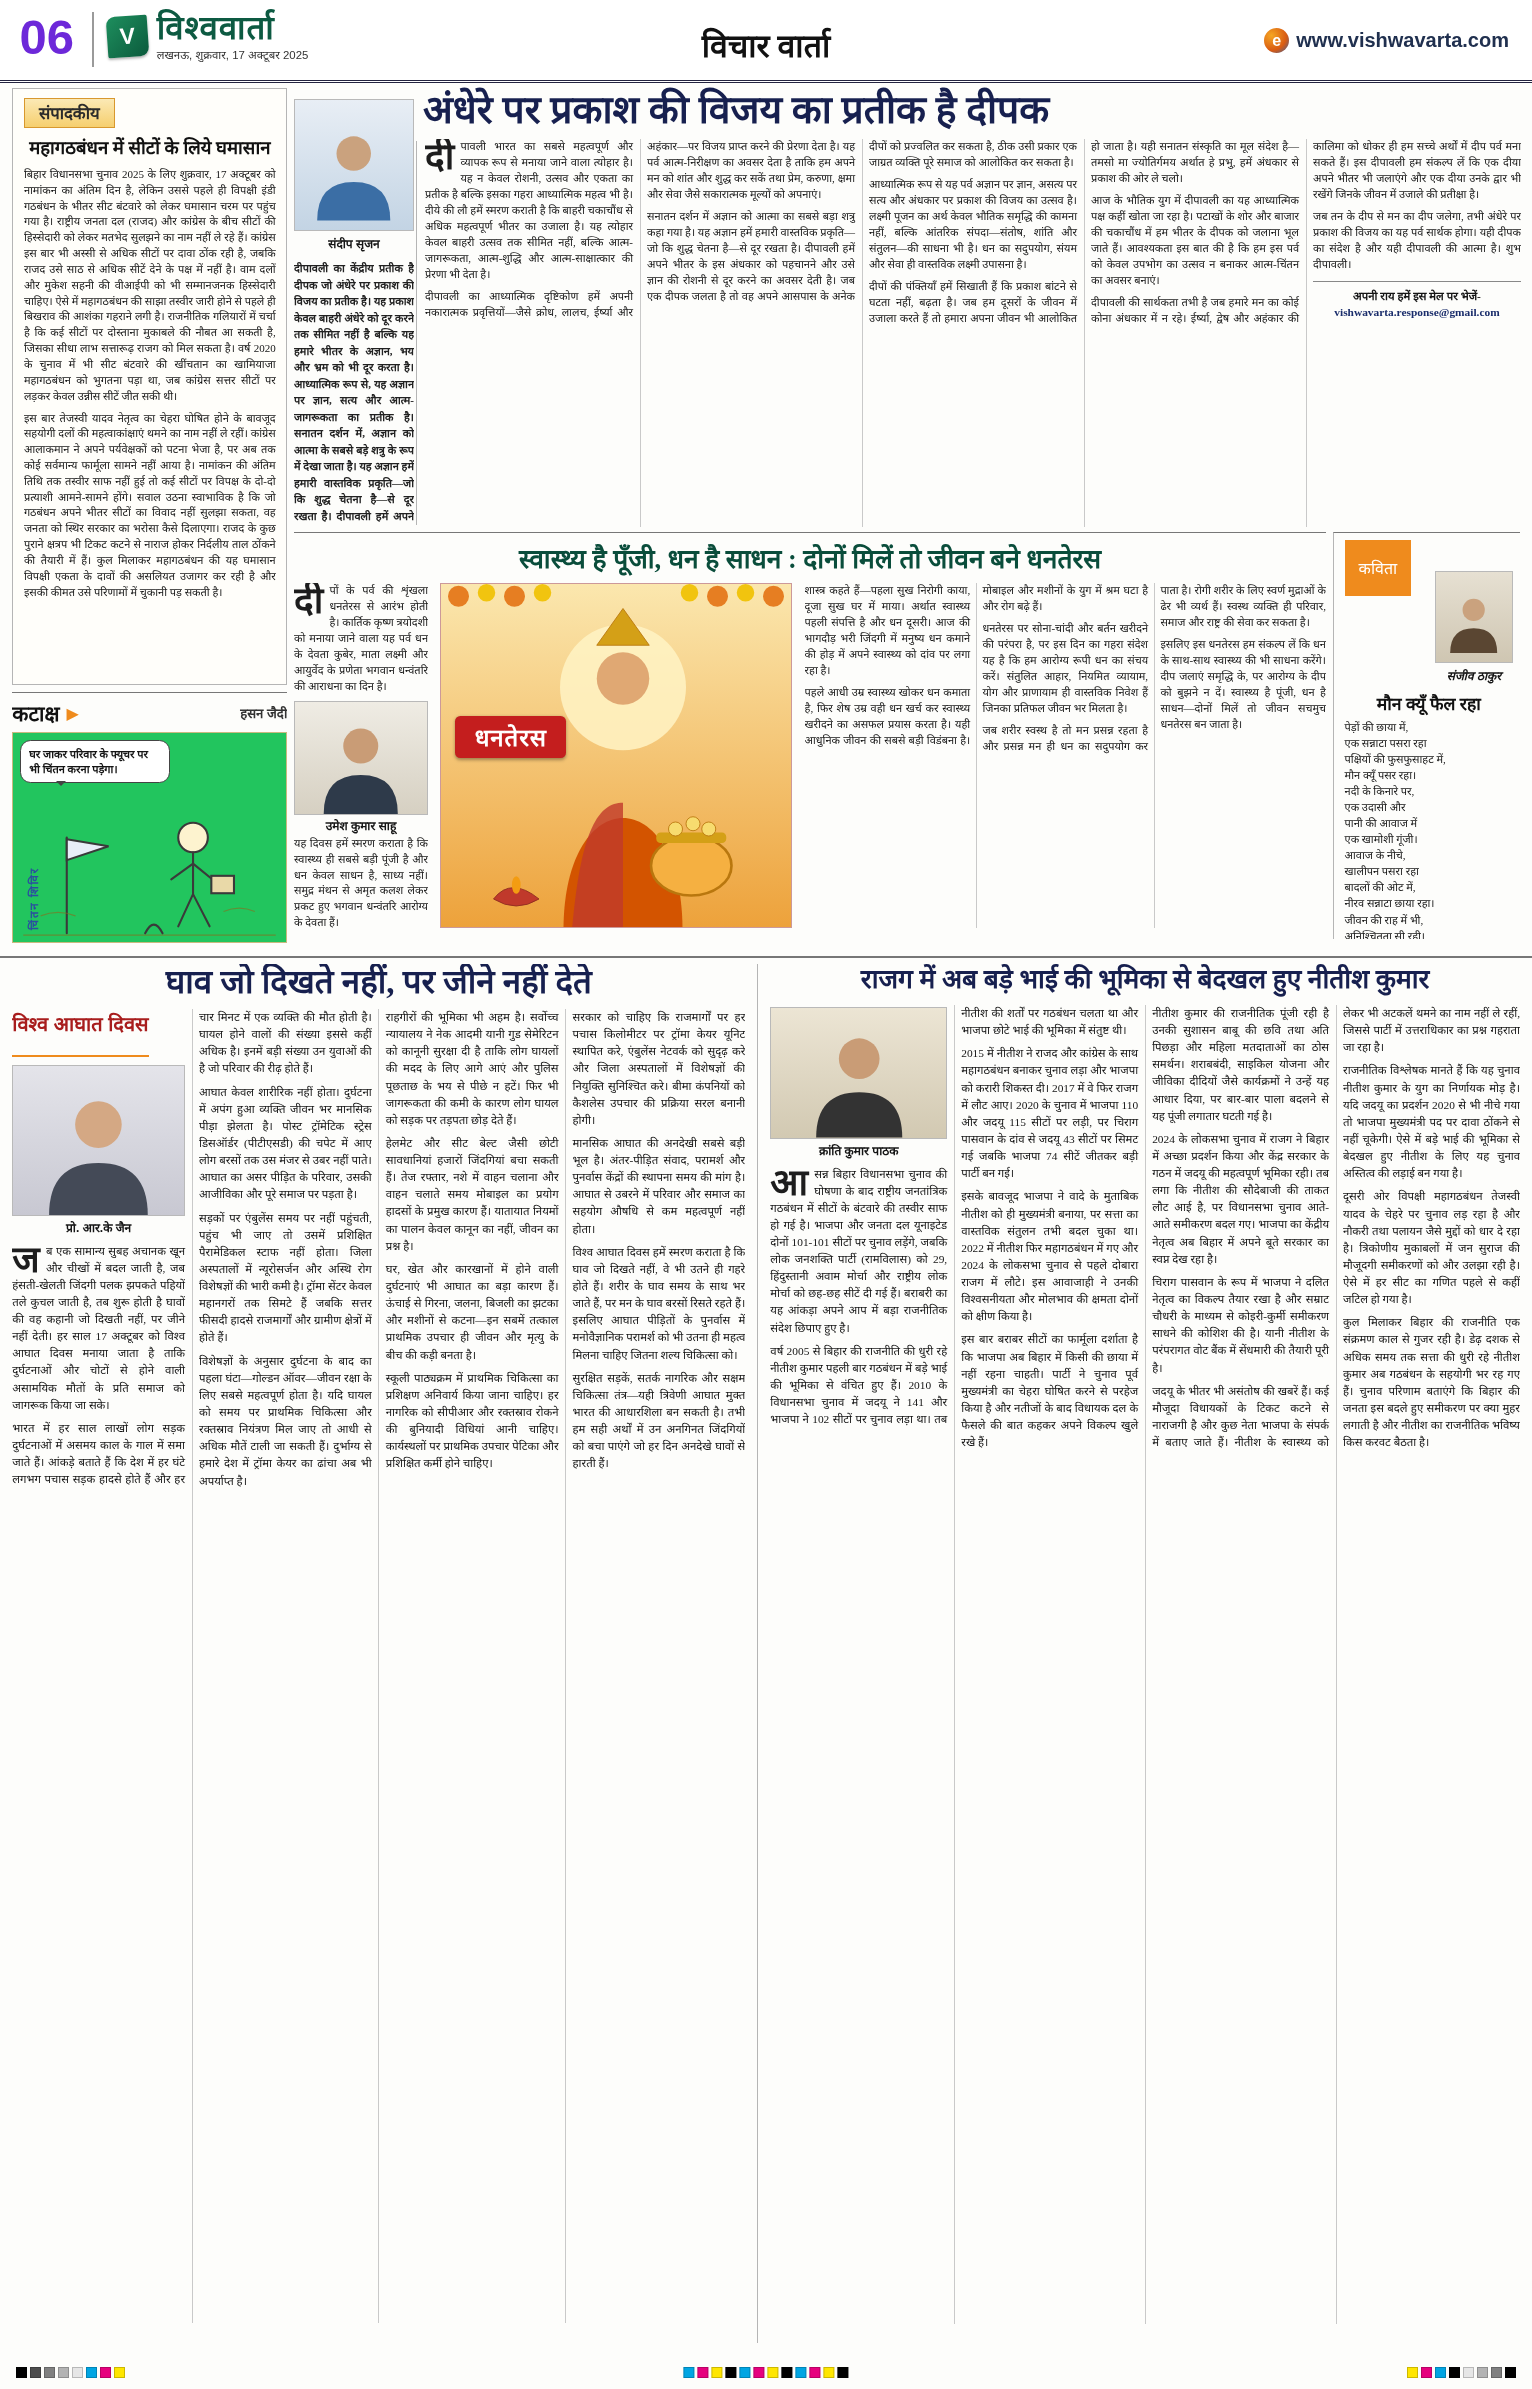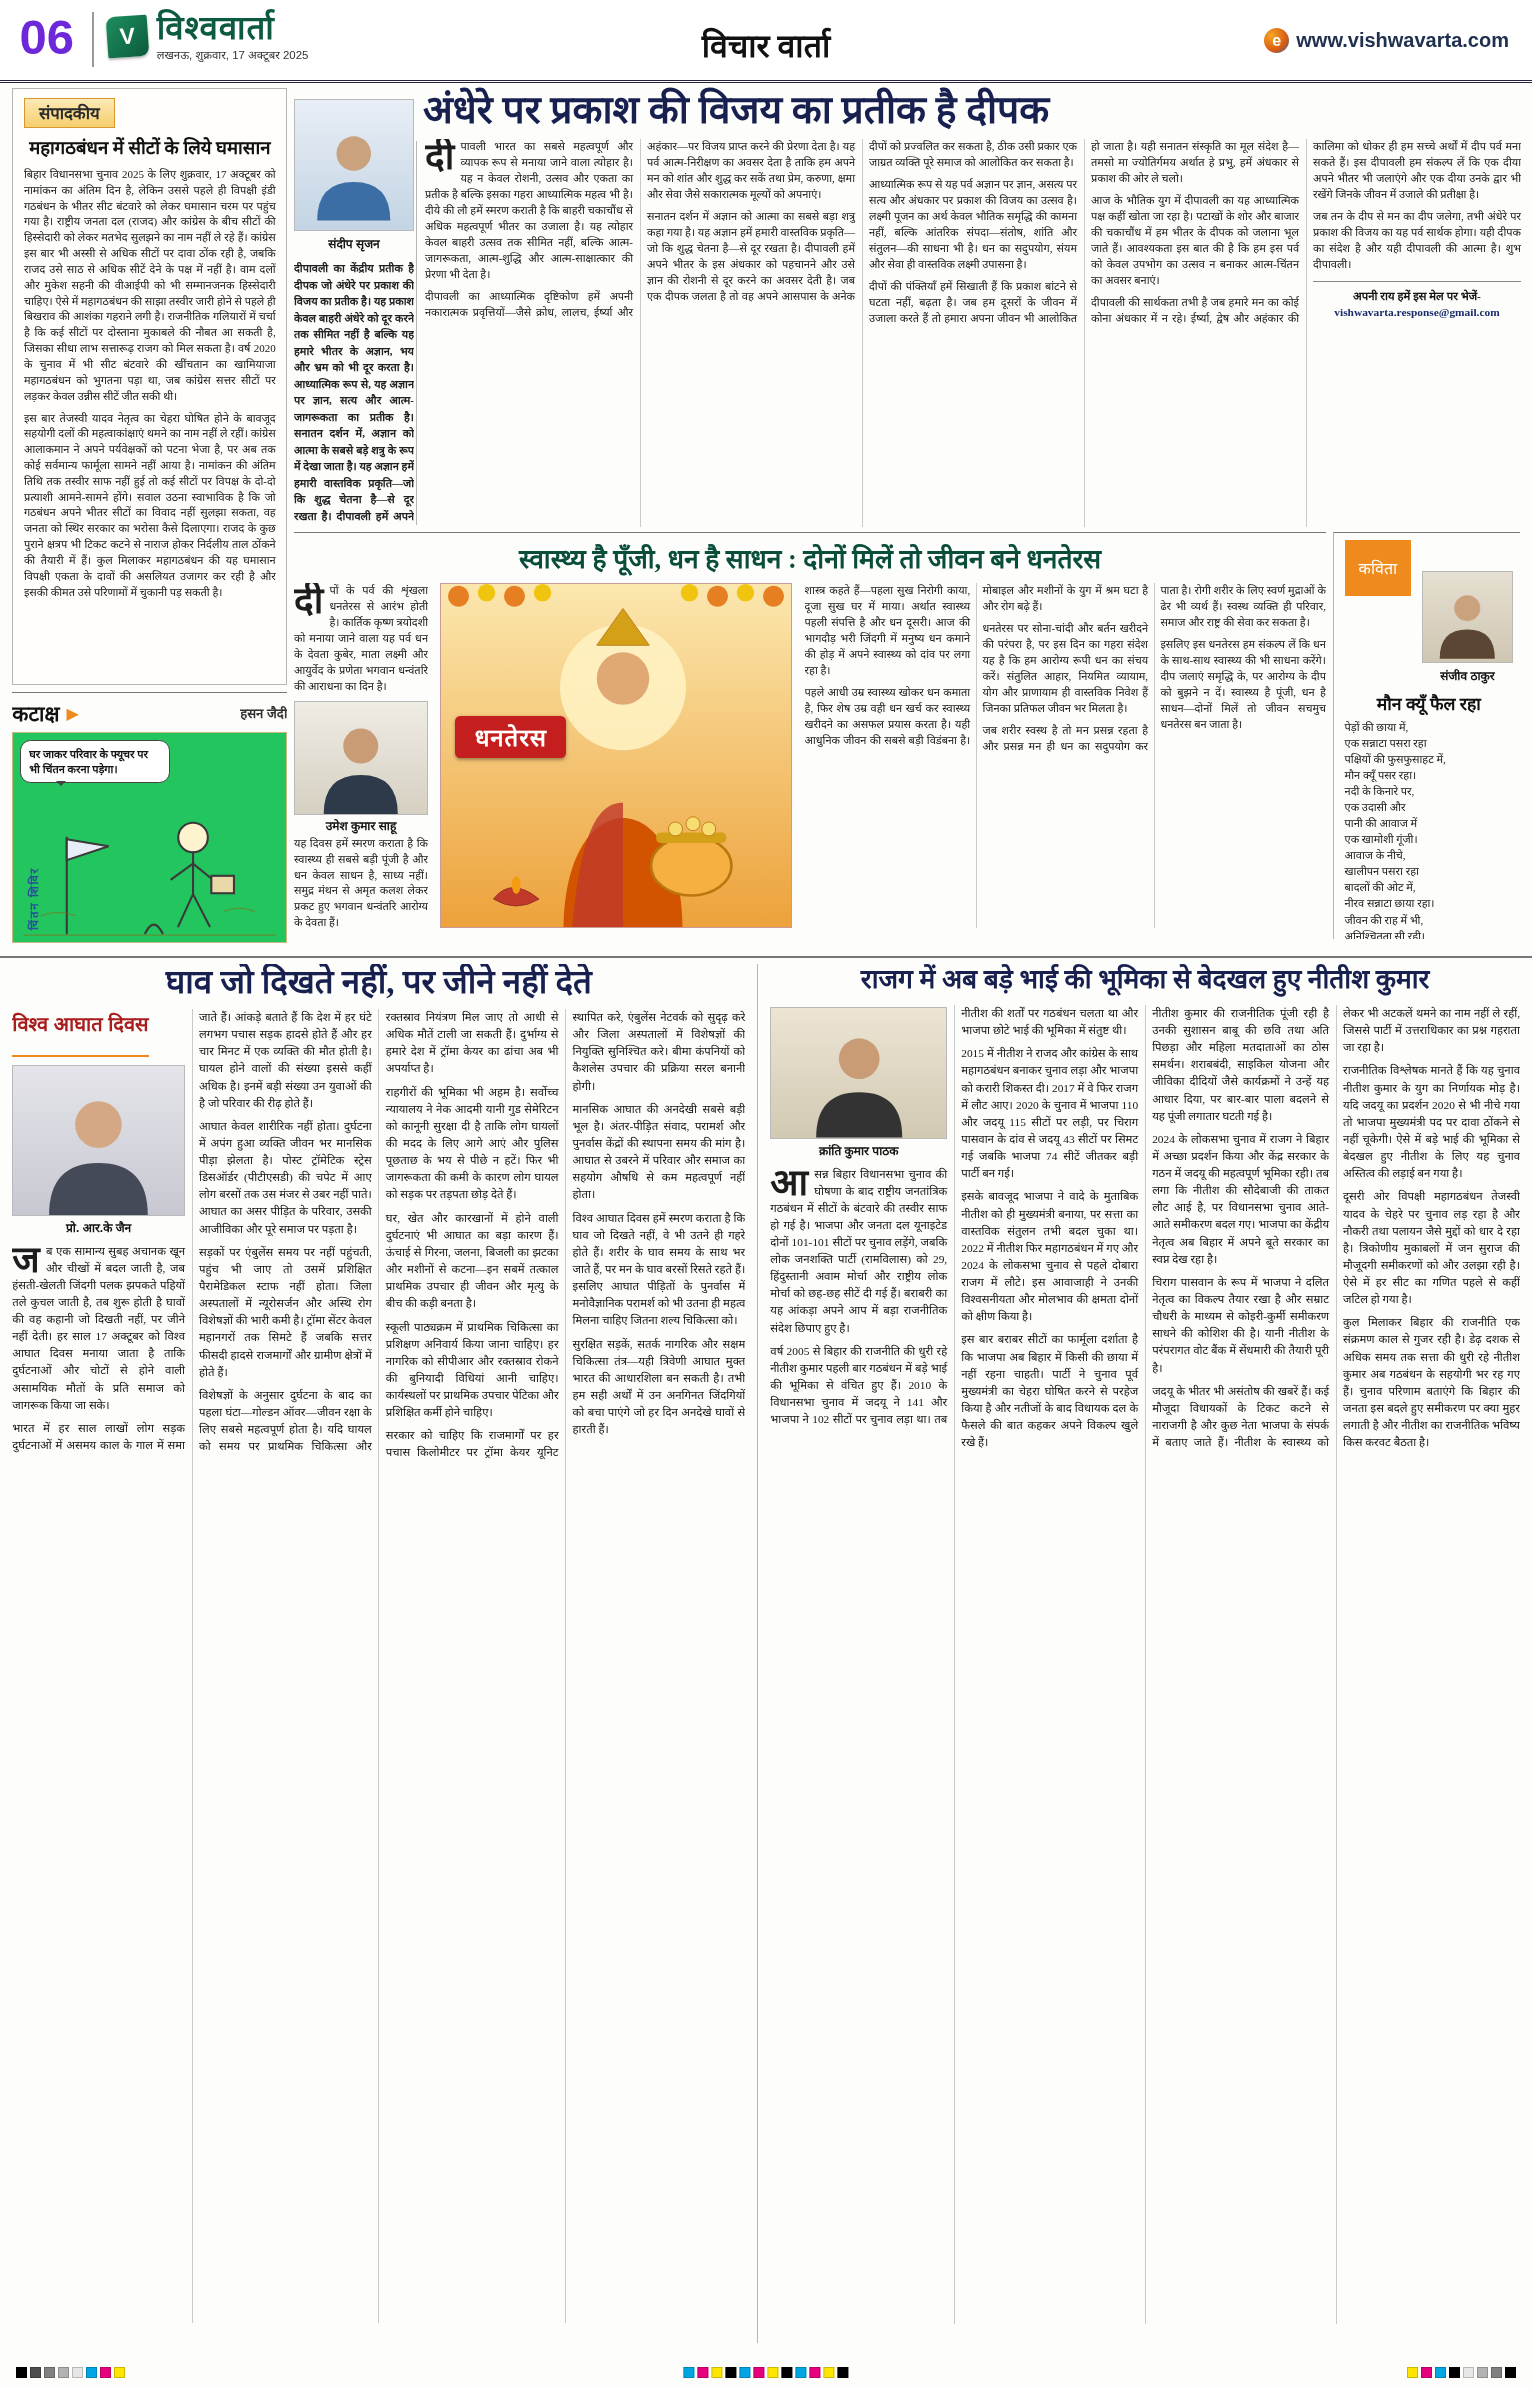--- a/index.html
+++ b/index.html
@@ -62,21 +62,21 @@
   .dh-col1 { width:134px; font-size:11px; line-height:1.45; overflow:hidden; }
   .dh-col1 .photo { height:114px; background:linear-gradient(#efece4,#d6d0c2); margin:3.5px 0 1.8px; }
   .dh-image { position:relative; width:352px; height:100%; border:0.9px solid #c99; overflow:hidden; flex:none; }
   .dh-banner { position:absolute; left:14px; top:132px; background:#c41e1e; color:#fff; font-size:24px; font-weight:bold; padding:4.4px 19.4px; border-radius:5.3px; box-shadow:0 1.8px 3.5px rgba(0,0,0,.35); letter-spacing:0.9px; }
   .dh-cols { flex:1; column-count:3; column-gap:12.3px; column-rule:0.9px solid #c9c9c9; font-size:11px; line-height:1.45; overflow:hidden; }
 
   
   .poetry { position:absolute; left:1333px; top:532px; width:187px; height:407px; border-top:1.8px solid #777; border-left:0.9px solid #b5b5b5; padding:7px 7px 0 10.6px; overflow:hidden; }
   .po-label { display:inline-block; background:#ef8b1d; color:#fff; font-weight:normal; font-size:16px; padding:17px 14px; font-family:"Liberation Sans",sans-serif; }
   .po-photo-wrap { display:flex; justify-content:flex-end; margin-top:-25px; }
-  .po-photo-wrap figure { width:91px; }
+  .po-photo-wrap figure { width:78px;font-style:italic; }
   .poetry .photo { height:92px; background:linear-gradient(#e6e0d2,#cfc6b2); }
   .po-title { font-size:17.6px; font-weight:bold; text-align:center; margin:7px 0 5.3px; color:#111; }
   .poem { font-size:11px; line-height:1.38; }
   .poem-line { margin-bottom:0.9px; }
 
   
   .trauma { position:absolute; left:12.3px; top:964px; width:733px; height:1379px; overflow:hidden; }
   .tr-head { font-size:33px; font-weight:bold; color:#17204f; text-align:center; line-height:1.1; margin-bottom:8.8px; }
   .kicker { display:inline-block; color:#a81d1d; font-size:20px; font-weight:bold; border-bottom:2.6px solid #ef8b1d; padding-bottom:16px; margin-bottom:6px; font-family:"Liberation Sans",sans-serif; }
   .tr-body { column-count:4; column-gap:14px; column-rule:0.9px solid #c9c9c9; font-size:11.4px; line-height:1.5; height:1314px; overflow:hidden; }
@@ -286,20 +286,21 @@
         </div>
         <figcaption class="cap">प्रो. आर.के जैन</figcaption>
       </figure>
       <p class="bp"><span class="dropcap">ज</span><span>ब एक सामान्य सुबह अचानक खून और चीखों में बदल जाती है, जब हंसती-खेलती जिंदगी पलक झपकते पहियों तले कुचल जाती है, तब शुरू होती है घावों की वह कहानी जो दिखती नहीं, पर जीने नहीं देती। हर साल 17 अक्टूबर को विश्व आघात दिवस मनाया जाता है ताकि दुर्घटनाओं और चोटों से होने वाली असामयिक मौतों के प्रति समाज को जागरूक किया जा सके।</span></p>
       <div>
           <p class="bp">भारत में हर साल लाखों लोग सड़क दुर्घटनाओं में असमय काल के गाल में समा जाते हैं। आंकड़े बताते हैं कि देश में हर घंटे लगभग पचास सड़क हादसे होते हैं और हर चार मिनट में एक व्यक्ति की मौत होती है। घायल होने वालों की संख्या इससे कहीं अधिक है। इनमें बड़ी संख्या उन युवाओं की है जो परिवार की रीढ़ होते हैं।</p>
           <p class="bp">आघात केवल शारीरिक नहीं होता। दुर्घटना में अपंग हुआ व्यक्ति जीवन भर मानसिक पीड़ा झेलता है। पोस्ट ट्रॉमेटिक स्ट्रेस डिसऑर्डर (पीटीएसडी) की चपेट में आए लोग बरसों तक उस मंजर से उबर नहीं पाते। आघात का असर पीड़ित के परिवार, उसकी आजीविका और पूरे समाज पर पड़ता है।</p>
           <p class="bp">सड़कों पर एंबुलेंस समय पर नहीं पहुंचती, पहुंच भी जाए तो उसमें प्रशिक्षित पैरामेडिकल स्टाफ नहीं होता। जिला अस्पतालों में न्यूरोसर्जन और अस्थि रोग विशेषज्ञों की भारी कमी है। ट्रॉमा सेंटर केवल महानगरों तक सिमटे हैं जबकि सत्तर फीसदी हादसे राजमार्गों और ग्रामीण क्षेत्रों में होते हैं।</p>
           <p class="bp">विशेषज्ञों के अनुसार दुर्घटना के बाद का पहला घंटा—गोल्डन ऑवर—जीवन रक्षा के लिए सबसे महत्वपूर्ण होता है। यदि घायल को समय पर प्राथमिक चिकित्सा और रक्तस्राव नियंत्रण मिल जाए तो आधी से अधिक मौतें टाली जा सकती हैं। दुर्भाग्य से हमारे देश में ट्रॉमा केयर का ढांचा अब भी अपर्याप्त है।</p>
           <p class="bp">राहगीरों की भूमिका भी अहम है। सर्वोच्च न्यायालय ने नेक आदमी यानी गुड सेमेरिटन को कानूनी सुरक्षा दी है ताकि लोग घायलों की मदद के लिए आगे आएं और पुलिस पूछताछ के भय से पीछे न हटें। फिर भी जागरूकता की कमी के कारण लोग घायल को सड़क पर तड़पता छोड़ देते हैं।</p>
+          <p class="bp">हेलमेट और सीट बेल्ट जैसी छोटी सावधानियां हजारों जिंदगियां बचा सकती हैं। तेज रफ्तार, नशे में वाहन चलाना और वाहन चलाते समय मोबाइल का प्रयोग हादसों के प्रमुख कारण हैं। यातायात नियमों का पालन केवल कानून का नहीं, जीवन का प्रश्न है।</p>
           <p class="bp">घर, खेत और कारखानों में होने वाली दुर्घटनाएं भी आघात का बड़ा कारण हैं। ऊंचाई से गिरना, जलना, बिजली का झटका और मशीनों से कटना—इन सबमें तत्काल प्राथमिक उपचार ही जीवन और मृत्यु के बीच की कड़ी बनता है।</p>
           <p class="bp">स्कूली पाठ्यक्रम में प्राथमिक चिकित्सा का प्रशिक्षण अनिवार्य किया जाना चाहिए। हर नागरिक को सीपीआर और रक्तस्राव रोकने की बुनियादी विधियां आनी चाहिए। कार्यस्थलों पर प्राथमिक उपचार पेटिका और प्रशिक्षित कर्मी होने चाहिए।</p>
           <p class="bp">सरकार को चाहिए कि राजमार्गों पर हर पचास किलोमीटर पर ट्रॉमा केयर यूनिट स्थापित करे, एंबुलेंस नेटवर्क को सुदृढ़ करे और जिला अस्पतालों में विशेषज्ञों की नियुक्ति सुनिश्चित करे। बीमा कंपनियों को कैशलेस उपचार की प्रक्रिया सरल बनानी होगी।</p>
           <p class="bp">मानसिक आघात की अनदेखी सबसे बड़ी भूल है। अंतर-पीड़ित संवाद, परामर्श और पुनर्वास केंद्रों की स्थापना समय की मांग है। आघात से उबरने में परिवार और समाज का सहयोग औषधि से कम महत्वपूर्ण नहीं होता।</p>
           <p class="bp">विश्व आघात दिवस हमें स्मरण कराता है कि घाव जो दिखते नहीं, वे भी उतने ही गहरे होते हैं। शरीर के घाव समय के साथ भर जाते हैं, पर मन के घाव बरसों रिसते रहते हैं। इसलिए आघात पीड़ितों के पुनर्वास में मनोवैज्ञानिक परामर्श को भी उतना ही महत्व मिलना चाहिए जितना शल्य चिकित्सा को।</p>
           <p class="bp">सुरक्षित सड़कें, सतर्क नागरिक और सक्षम चिकित्सा तंत्र—यही त्रिवेणी आघात मुक्त भारत की आधारशिला बन सकती है। तभी हम सही अर्थों में उन अनगिनत जिंदगियों को बचा पाएंगे जो हर दिन अनदेखे घावों से हारती हैं।</p>
         </div>
     </div>
   </section>
 

